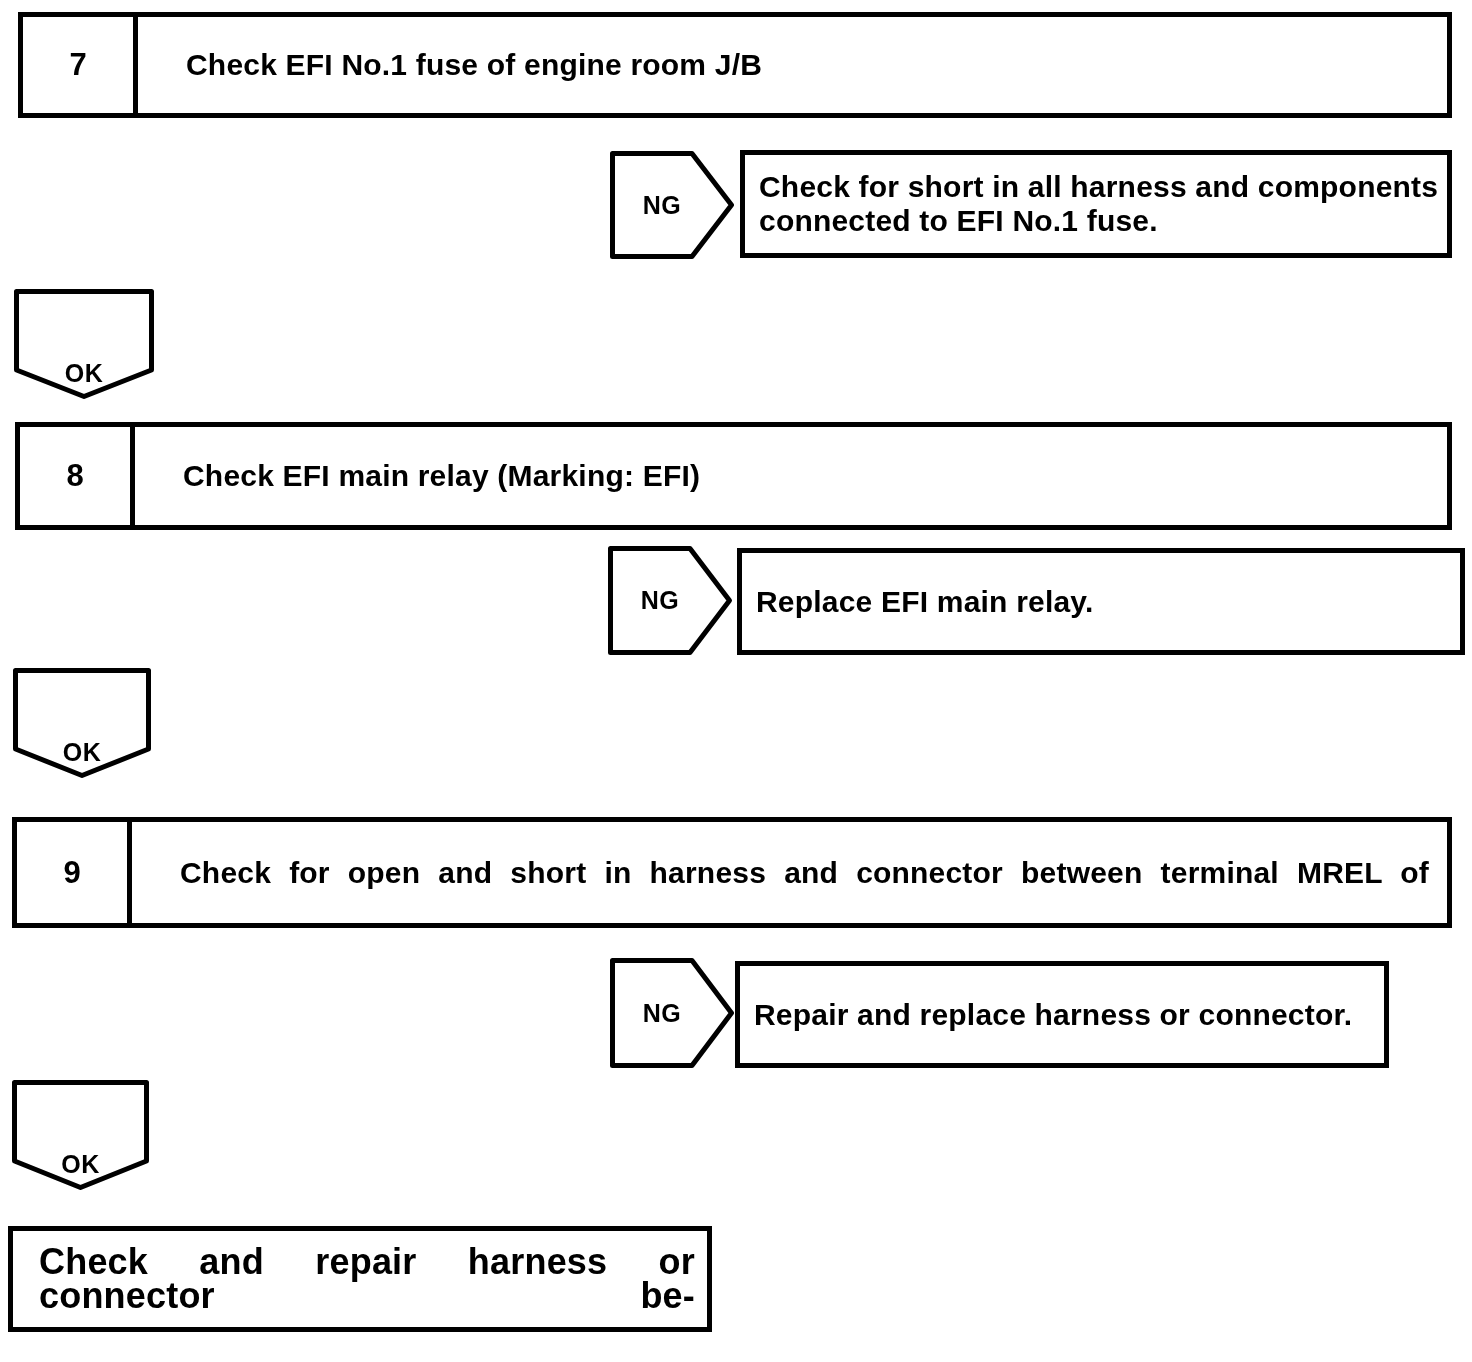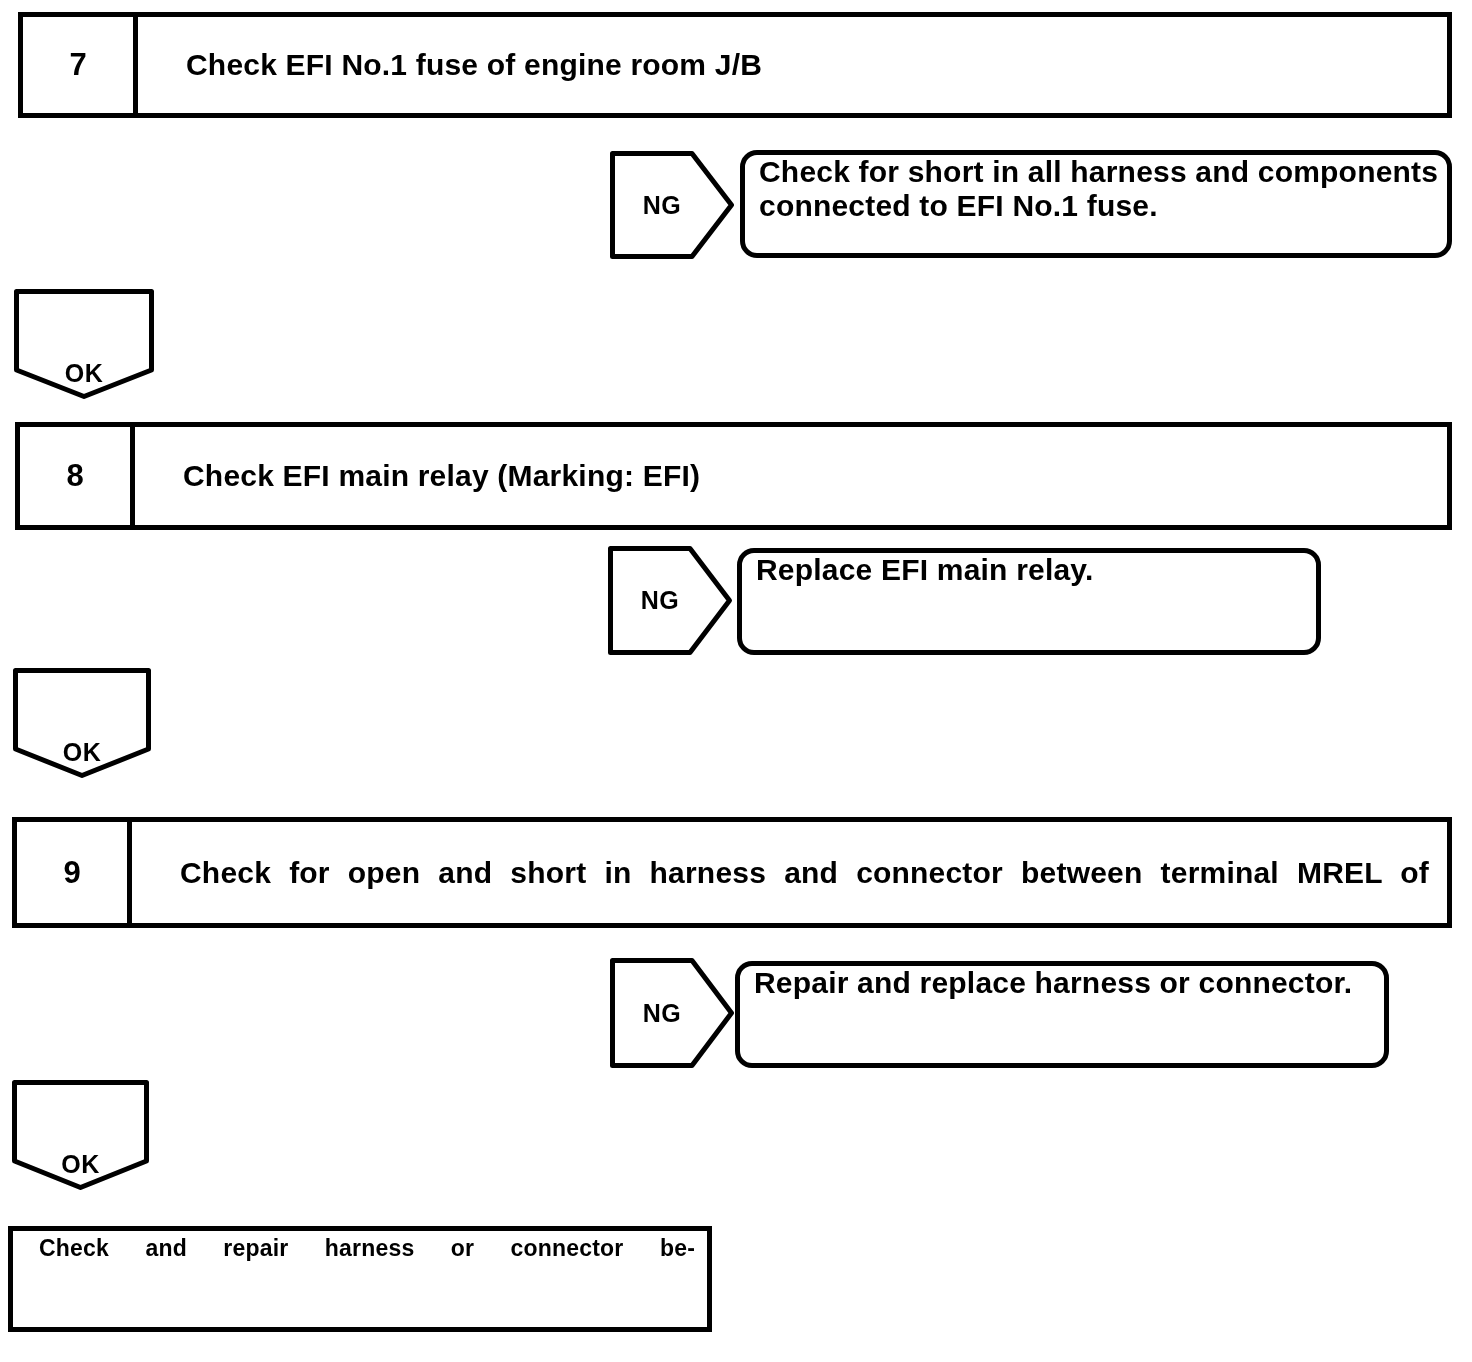--- a/index.html
+++ b/index.html
@@ -36,33 +36,33 @@
     padding: 0 18px 0 16px;
     font-size: 30px;
     line-height: 34px;
     letter-spacing: 0.2px;
     overflow: hidden;
     margin-left: 32px;
   }
   .result {
     display: flex;
     flex-direction: column;
+    justify-content: center;
     padding: 0 8px 0 14px;
     font-size: 30px;
     line-height: 34px;
     letter-spacing: 0.2px;
     overflow: hidden;
-    border-radius: 17px;
   }
   .terminal {
     display: flex;
-    flex-direction: row;
+    flex-direction: column;
     justify-content: center;
     padding: 0 12px 0 26px;
-    font-size: 23px;
+    font-size: 36px;
     line-height: 34px;
     letter-spacing: 0.2px;
     overflow: hidden;
   }
   .line { display: block; width: 100%; }
   .justify-last { text-align: justify; text-align-last: justify; }
   .pent { position: absolute; }
   .pent svg { position: absolute; left: 0; top: 0; }
   .pent-label {
     position: absolute;
@@ -113,21 +113,21 @@
     </div>
   </div>
 
   <div class="pent" style="left:608px; top:546px; width:125px; height:109px;">
     <svg width="125" height="109" viewBox="0 0 125 109">
       <polygon points="2.5,2.5 82,2.5 121.5,54.5 82,106.5 2.5,106.5" fill="#ffffff" stroke="#000000" stroke-width="5" stroke-linejoin="round"></polygon>
     </svg>
     <div class="pent-label ng-label">NG</div>
   </div>
 
-  <div class="box result" style="left:737px; top:548px; width:584px; height:107px;">
+  <div class="box result" style="left:737px; top:548px; width:728px; height:107px;">
     <span class="line">Replace EFI main relay.</span>
   </div>
 
   <div class="pent" style="left:13px; top:668px; width:138px; height:110px;">
     <svg width="138" height="110" viewBox="0 0 138 110">
       <polygon points="2.5,2.5 135.5,2.5 135.5,81 69,107.5 2.5,81" fill="#ffffff" stroke="#000000" stroke-width="5" stroke-linejoin="round"></polygon>
     </svg>
     <div class="pent-label ok-label">OK</div>
   </div>
 

